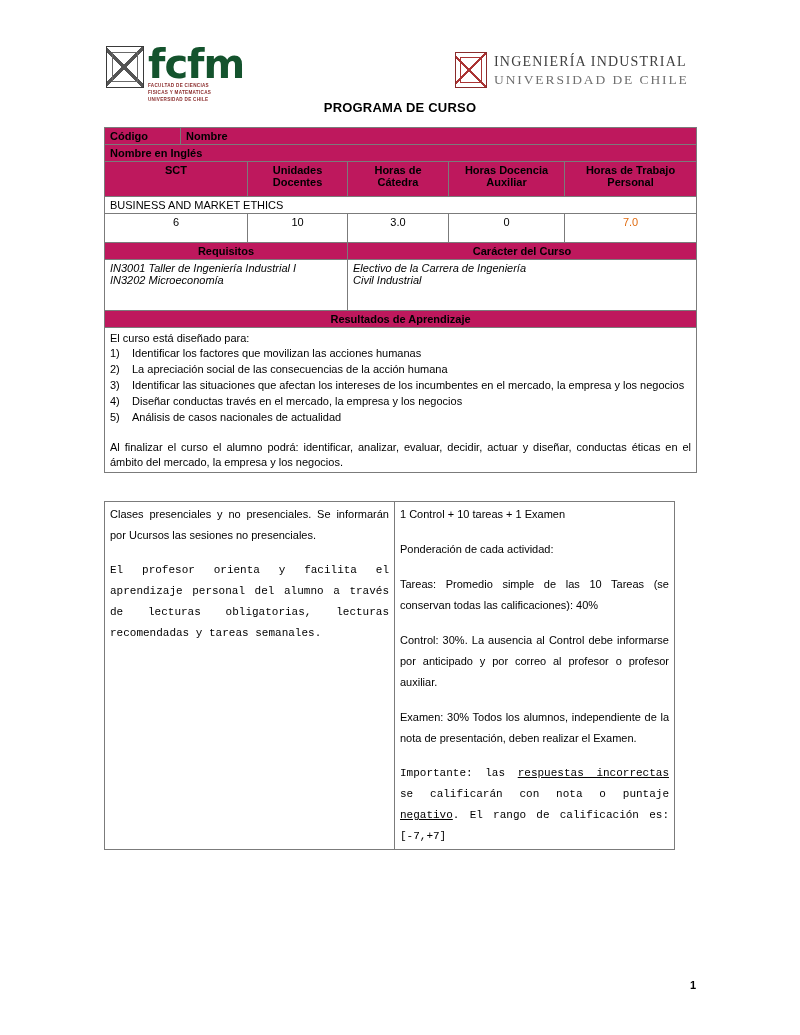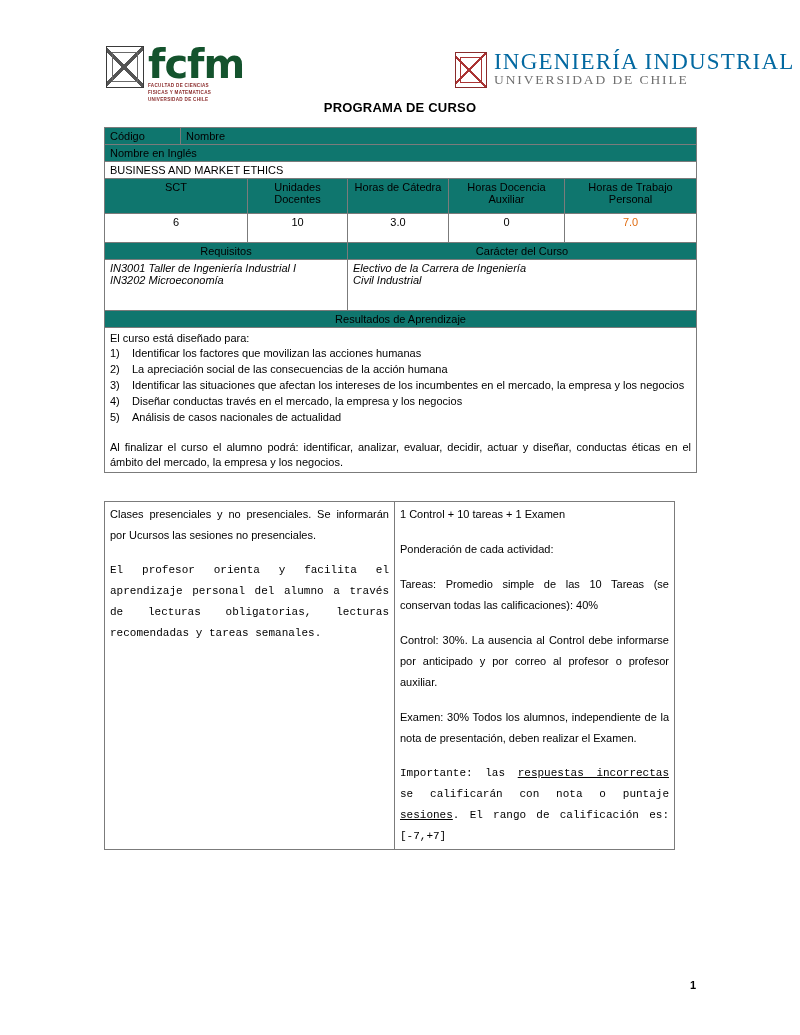--- a/index.html
+++ b/index.html
@@ -86,23 +86,23 @@
       linear-gradient(45deg, transparent 45%, #a33 45%, #a33 50%, transparent 50%);
   }
   .ii-mark:before {
     content: "";
     position: absolute;
     left: 4px; top: 4px; right: 4px; bottom: 4px;
     border: 1px solid #b05; border-color: #a33;
   }
   .ii-l1 {
     font-family: "Liberation Serif", serif;
-    font-size: 23px;
+    font-size: 14px;
     letter-spacing: 1.2px;
-    color: #0369a1;
+    color: #404040;
     line-height: 20px;
   }
   .ii-l2 {
     font-family: "Liberation Serif", serif;
     font-size: 13.5px;
     letter-spacing: 1.9px;
     color: #6f6f6f;
     line-height: 16px;
   }
 
@@ -120,21 +120,22 @@
     border-collapse: collapse;
     table-layout: fixed;
   }
   table.grid td {
     border: 1px solid #7b7b7b;
     padding: 2px 5px;
     font-size: 11px;
     vertical-align: top;
   }
   .hdr {
-    background: #0f766e;
+    background: #be185d;
+    font-weight: bold;
   }
   .center { text-align: center; }
   .t1 {
     margin-left: 104px;
     width: 592px;
   }
   .t2 {
     margin-left: 104px;
     width: 570px;
     margin-top: 28px;
@@ -222,28 +223,28 @@
     </colgroup>
     <tbody>
       <tr>
         <td class="hdr">Código</td>
         <td class="hdr" colspan="5">Nombre</td>
       </tr>
       <tr>
         <td class="hdr" colspan="6">Nombre en Inglés</td>
       </tr>
       <tr>
-        <td colspan="6">BUSINESS AND MARKET ETHICS</td>
-      </tr>
-      <tr>
         <td class="hdr center tall" colspan="2">SCT</td>
         <td class="hdr center tall">Unidades Docentes</td>
         <td class="hdr center tall">Horas de Cátedra</td>
         <td class="hdr center tall">Horas Docencia Auxiliar</td>
         <td class="hdr center tall">Horas de Trabajo Personal</td>
+      </tr>
+      <tr>
+        <td colspan="6">BUSINESS AND MARKET ETHICS</td>
       </tr>
       <tr>
         <td class="center" colspan="2" style="height:24px">6</td>
         <td class="center">10</td>
         <td class="center">3.0</td>
         <td class="center">0</td>
         <td class="center orange">7.0</td>
       </tr>
       <tr>
         <td class="hdr center" colspan="3">Requisitos</td>
@@ -304,20 +305,20 @@
         <td class="blockpad" style="vertical-align:top">
           <p class="mp">Clases presenciales y no presenciales. Se informarán por Ucursos las sesiones no presenciales.</p>
           <p class="mp">El profesor orienta y facilita el aprendizaje personal del alumno a través de lecturas obligatorias, lecturas recomendadas y tareas semanales.</p>
         </td>
         <td class="blockpad" style="vertical-align:top">
           <p class="mp">1 Control + 10 tareas + 1 Examen</p>
           <p class="mp">Ponderación de cada actividad:</p>
           <p class="mp"><span class="b">Tareas</span><span>: Promedio simple de las 10 Tareas (se conservan todas las calificaciones): 40%</span></p>
           <p class="mp"><span class="b">Control</span><span>: 30%.   La ausencia al Control debe informarse por anticipado y por correo al profesor o profesor auxiliar.</span></p>
           <p class="mp"><span class="b">Examen</span><span>: 30% Todos los alumnos, independiente de la nota de presentación, deben realizar el Examen.</span></p>
-          <p class="mp"><span>Importante: las </span><span class="u">respuestas incorrectas</span><span> se calificarán con nota o puntaje </span><span class="u">sesiones</span><span>. El rango de calificación es: [-7,+7]</span></p>
+          <p class="mp"><span>Importante: las </span><span class="u">respuestas incorrectas</span><span> se calificarán con nota o puntaje </span><span class="u">negativo</span><span>. El rango de calificación es: [-7,+7]</span></p>
         </td>
       </tr>
     </tbody>
   </table>
 
   <div class="pagenum">1</div>
 </div>
 
 </body></html>

